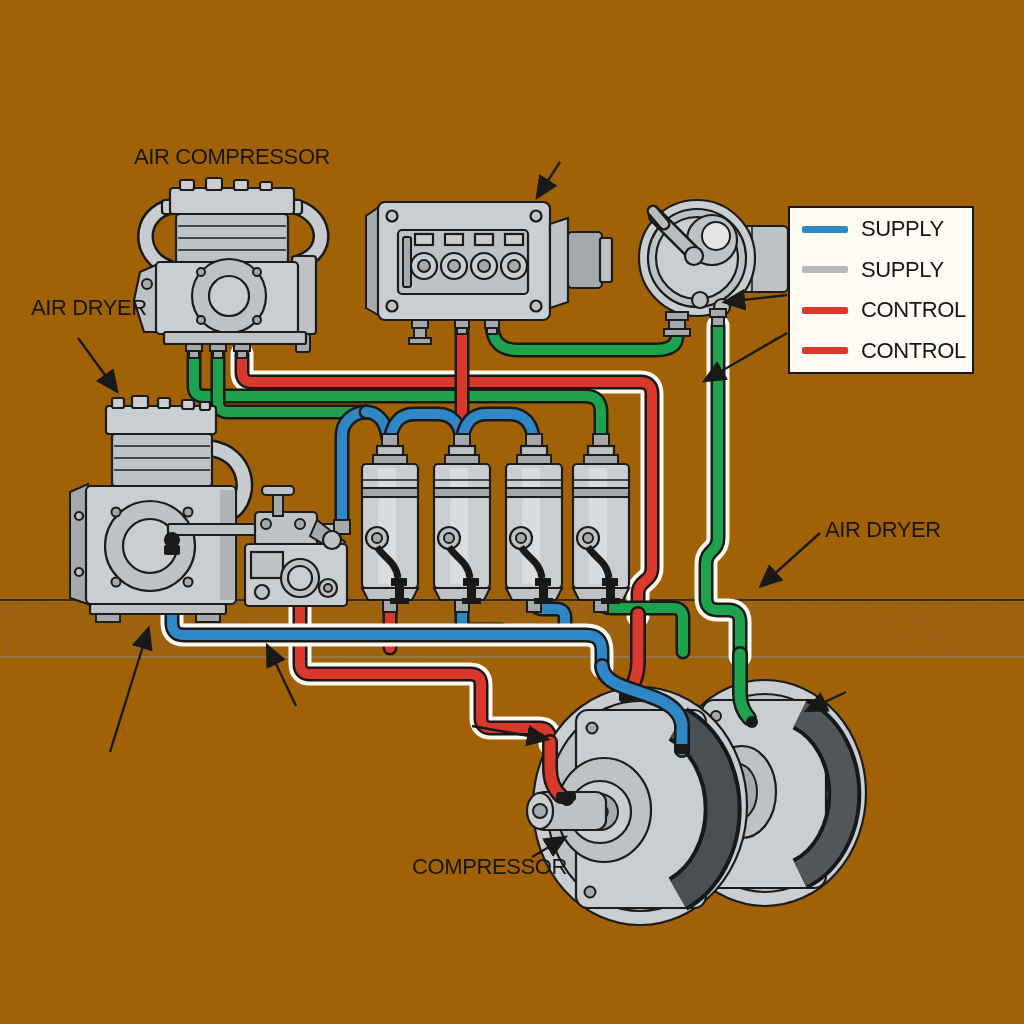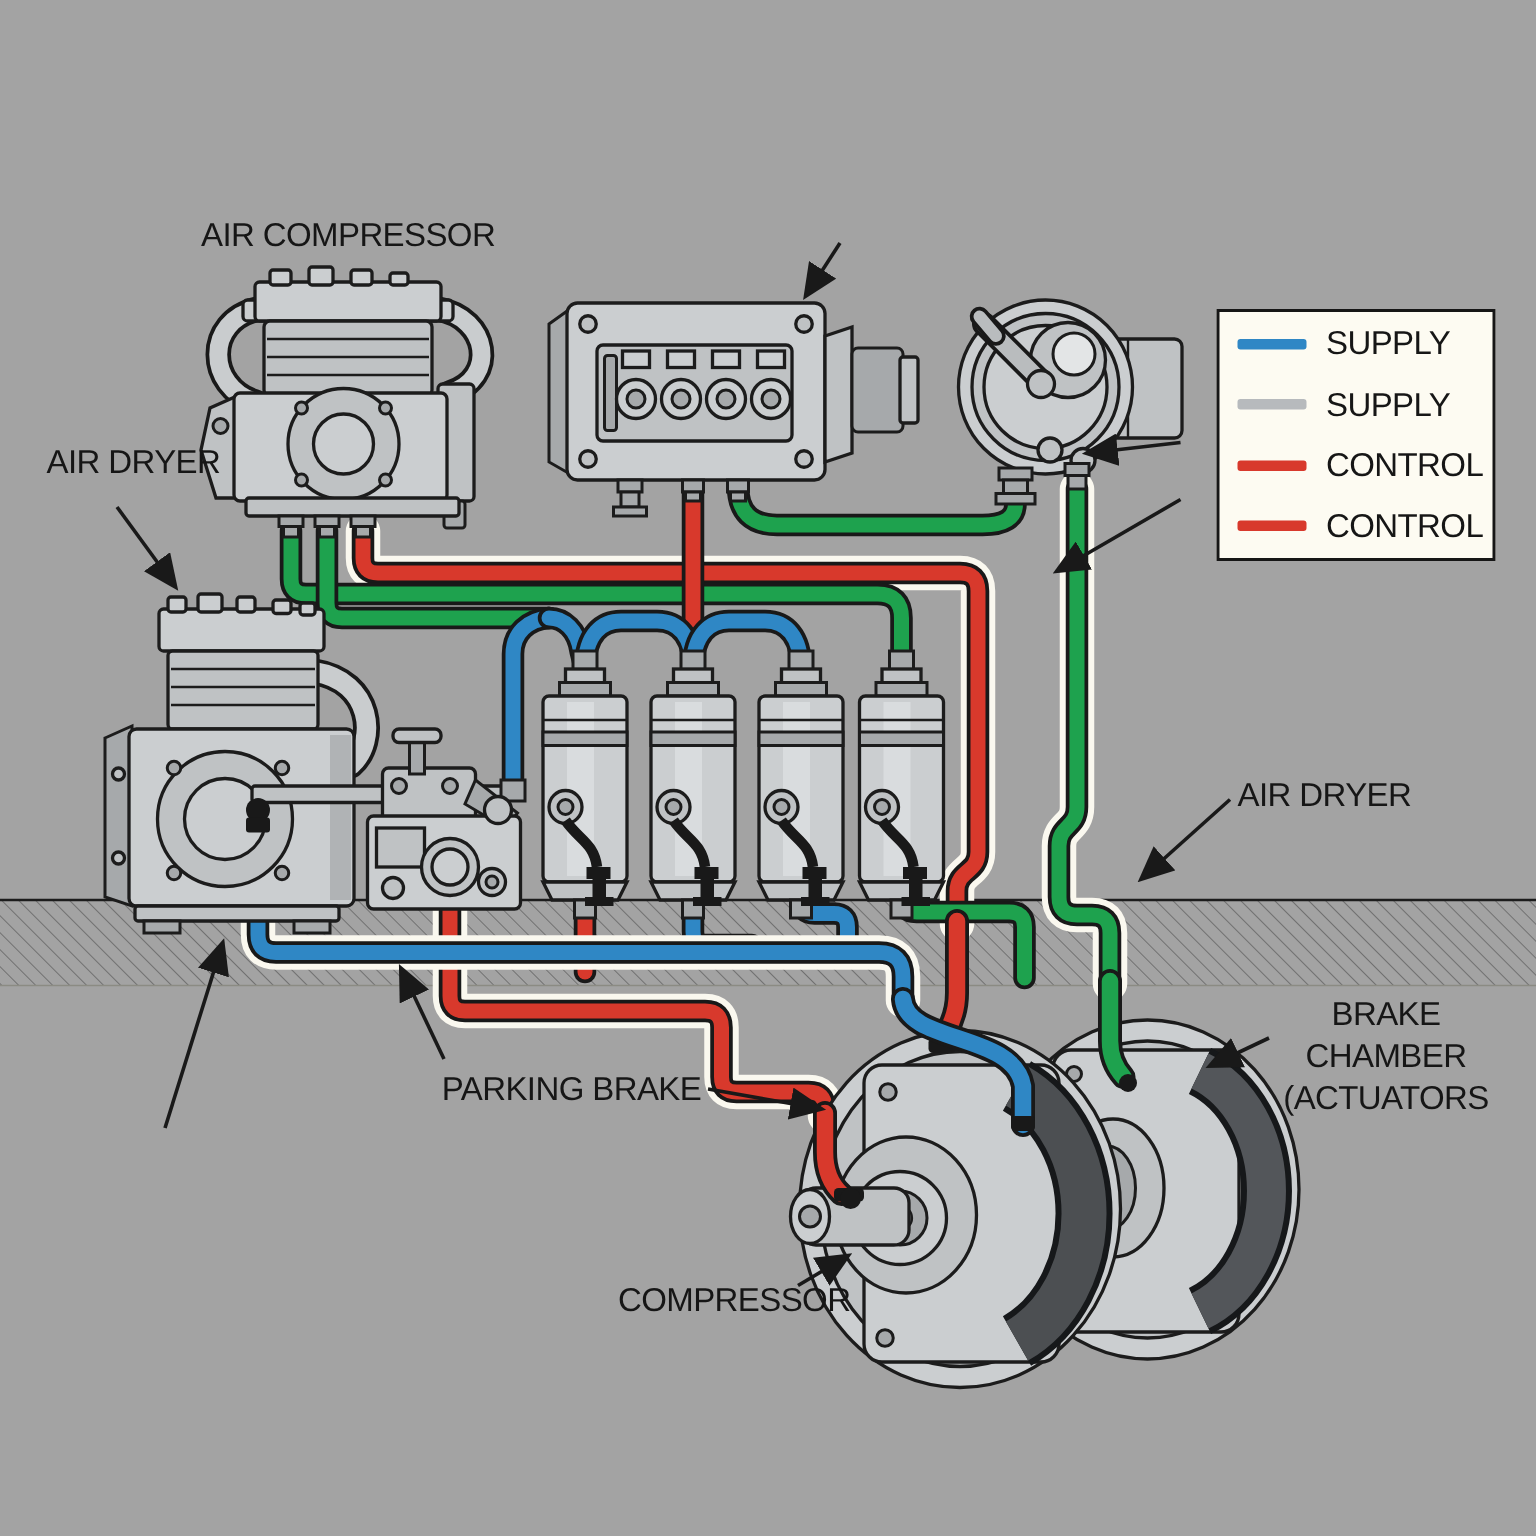--- a/index.html
+++ b/index.html
@@ -1,23 +1,23 @@
 <!DOCTYPE html>
 <html><head>
 <meta charset="utf-8">
 <style>
   html,body{margin:0;padding:0;background:#faf6ea;}
-  #stage{position:relative;width:1024px;height:1024px;background:#a3a3a3;overflow:hidden;
+  #stage{position:relative;width:1024px;height:1024px;background:#a16207;overflow:hidden;
          font-family:"Liberation Sans", sans-serif;}
   svg{position:absolute;left:0;top:0;}
   .lbl{position:absolute;font-size:22px;color:#161616;letter-spacing:-0.4px;white-space:nowrap;}
   .lbl-center{text-align:center;white-space:normal;line-height:28px;}
   #legend-box{position:absolute;left:788px;top:206px;width:186px;height:168px;
               background:#fdfbf2;border:2.5px solid #161616;box-sizing:border-box;
-              display:flex;flex-direction:column;justify-content:space-evenly;padding:4px 0 4px 12px;margin-left:23px;}
+              display:flex;flex-direction:column;justify-content:space-evenly;padding:4px 0 4px 12px;}
   .legend-row{display:flex;align-items:center;gap:13px;}
   .legend-swatch{display:inline-block;width:46px;height:7px;border-radius:2px;}
   .legend-label{font-size:22px;color:#161616;letter-spacing:-0.4px;}
   .part{fill:#cbced0;stroke:#1c1c1c;stroke-width:2.2;}
   .part2{fill:#bfc2c4;stroke:#1c1c1c;stroke-width:2.2;}
   .part3{fill:#a6a9ab;stroke:#1c1c1c;stroke-width:2;}
   .part-light{fill:#e3e5e6;stroke:#1c1c1c;stroke-width:2;}
   .shade{fill:#b0b3b5;stroke:none;}
   .hl{fill:#dcdee0;stroke:none;opacity:.85;}
   .ln{stroke:#1c1c1c;stroke-width:1.6;}
@@ -348,25 +348,20 @@
   <path class="arr" d="M296,706 L268,647"></path>
   <path class="arr" d="M472,726 L546,739"></path>
   <path class="arr" d="M846,692 L808,710"></path>
   <path class="arr" d="M532,857 L564,838"></path>
 </svg>
 
   <div class="lbl" style="left:134px;top:144px;">AIR COMPRESSOR</div>
   <div class="lbl" style="left:31px;top:295px;">AIR DRYER</div>
   <div class="lbl" style="left:825px;top:517px;">AIR DRYER</div>
   <div class="lbl lbl-center" style="left:288px;top:712px;width:186px;">
-    <div>PARKING BRAKE</div>
-  </div>
-  <div class="lbl lbl-center" style="left:832px;top:662px;width:184px;">
-    <div>BRAKE CHAMBER</div>
-    <div>(ACTUATORS</div>
   </div>
   <div class="lbl" style="left:412px;top:854px;">COMPRESSOR</div>
 
   <div id="legend-box">
     <div id="legend-rows" style="display: flex; flex-direction: column; justify-content: space-evenly; height: 100%; gap: 10px;">
         <div class="legend-row">
           <span class="legend-swatch" style="background: rgb(47, 135, 197);"></span>
           <span class="legend-label">SUPPLY</span>
         </div>
         <div class="legend-row">

